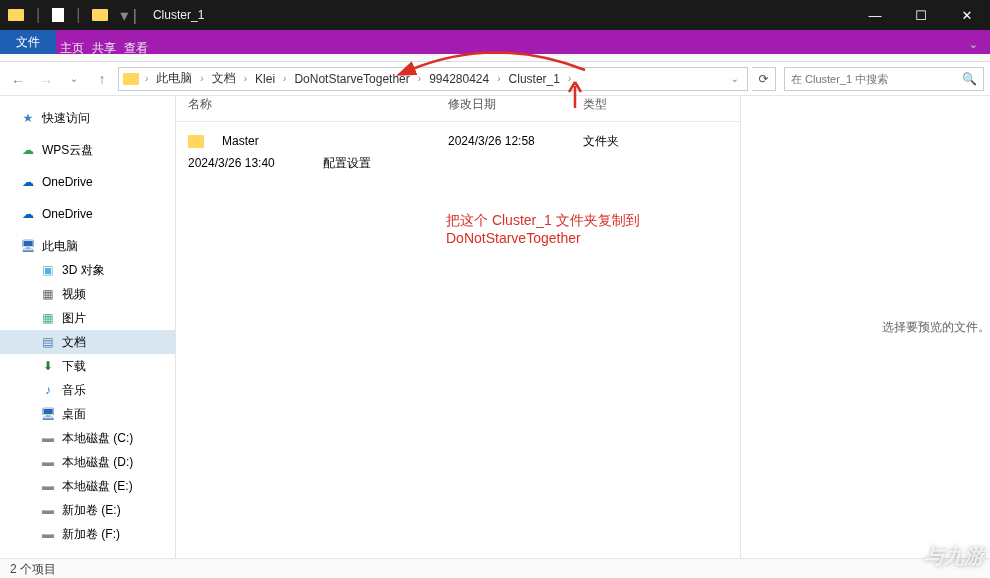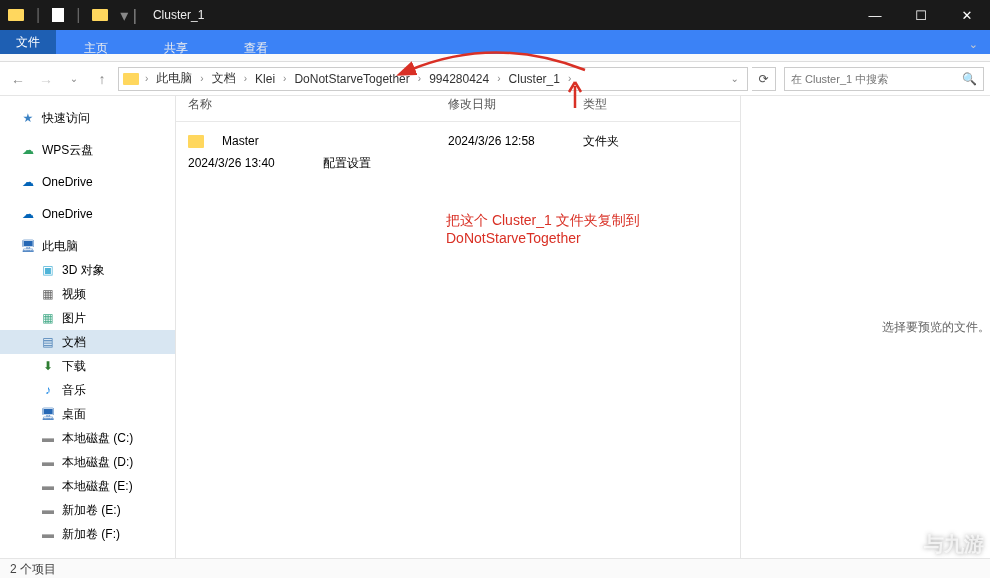--- a/index.html
+++ b/index.html
@@ -7,23 +7,23 @@
 
 .titlebar { height: 30px; background: #1a1a1a; display: flex; align-items: center; color: #fff; position: relative; }
 .titlebar .qat { display: flex; align-items: center; gap: 8px; padding-left: 8px; }
 .titlebar .qat .folder-icon { width: 16px; height: 12px; background: #ffd75e; border-radius: 1px; position: relative; }
 .titlebar .qat .doc-icon { width: 12px; height: 14px; background: #fff; }
 .titlebar .title { margin-left: 12px; font-size: 12px; color: #eee; }
 .titlebar .winbtns { margin-left: auto; display: flex; }
 .titlebar .winbtns div { width: 46px; height: 30px; display: flex; align-items: center; justify-content: center; color: #fff; font-size: 13px; }
 .sep { color: #666; margin: 0 4px; }
 
-.ribbon { height: 24px; background: #3b82f6; display: flex; align-items: stretch; font-size: 12px; }
+.ribbon { height: 24px; background: #a21caf; display: flex; align-items: stretch; font-size: 12px; }
 .ribbon .file-tab { background: #1e5fb3; color: #fff; padding: 4px 16px; display: flex; align-items: center; }
-.ribbon .tab { color: #eee; padding: 4px 28px; display: flex; align-items: center; margin-top: 12px; }
+.ribbon .tab { color: #eee; padding: 4px 4px; display: flex; align-items: center; margin-top: 12px; }
 .ribbon-body { height: 8px; background: #fafafa; border-bottom: 1px solid #ddd; position: relative; }
 .ribbon-body .caret { position: absolute; right: 12px; top: -16px; color: #ccc; font-size: 11px; }
 
 .navbar { height: 34px; display: flex; align-items: center; padding: 0 6px; gap: 4px; background: #fff; border-bottom: 1px solid #e5e5e5; font-size: 12px; color: #333; }
 .navbar .navarrow { width: 24px; text-align: center; color: #888; font-size: 14px; }
 .navbar .addr { flex: 1; display: flex; align-items: center; border: 1px solid #ccc; height: 24px; padding: 0 4px; gap: 2px; }
 .navbar .addr .crumb { padding: 2px 4px; white-space: nowrap; }
 .navbar .addr .chev { color: #888; font-size: 10px; padding: 0 2px; }
 .navbar .addr .folder-icon { width: 16px; height: 12px; background: #ffd75e; border-radius: 1px; margin-right: 2px; }
 .navbar .refresh { width: 24px; height: 24px; border: 1px solid #ccc; border-left: none; display: flex; align-items: center; justify-content: center; color: #555; }
@@ -53,21 +53,21 @@
 .row .col { padding-left: 12px; display: flex; align-items: center; gap: 18px; margin-top: 16px; }
 .row .ficon { width: 16px; height: 13px; background: #ffd75e; border-radius: 1px; }
 .row .ficon.ini { background: #e8e8e8; border: 1px solid #999; position: relative; }
 .row .ficon.ini::after { content: ''; position: absolute; left: 2px; top: 2px; width: 8px; height: 2px; background: #888; box-shadow: 0 3px 0 #888, 0 6px 0 #888; }
 
 .preview { width: 250px; border-left: 1px solid #e5e5e5; display: flex; align-items: center; justify-content: flex-end; font-size: 12px; color: #666; }
 
 .status { height: 22px; border-top: 1px solid #e5e5e5; display: flex; align-items: center; padding: 0 10px; font-size: 12px; color: #444; background: #fafafa; }
 
 .annotation { position: absolute; color: #d93025; font-size: 14px; pointer-events: none; z-index: 100; }
-.watermark { position: absolute; right: 6px; bottom: 20px; font-size: 20px; font-weight: bold; color: rgba(255,255,255,0.7); text-shadow: 0 0 4px rgba(80,80,80,0.5); z-index: 101; }
+.watermark { position: absolute; right: 6px; bottom: 8px; font-size: 20px; font-style: italic; font-weight: bold; color: rgba(255,255,255,0.7); text-shadow: 0 0 4px rgba(80,80,80,0.5); z-index: 101; }
 
 svg.arrow-anno { position: absolute; top: 45px; left: 395px; width: 200px; height: 50px; z-index: 100; pointer-events: none; }
 svg.arrow-up { position: absolute; top: 80px; left: 565px; width: 20px; height: 30px; z-index: 100; pointer-events: none; }
 </style>
 </head>
 <body>
 
 <div class="titlebar">
   <div class="qat">
     <div class="folder-icon"></div>

